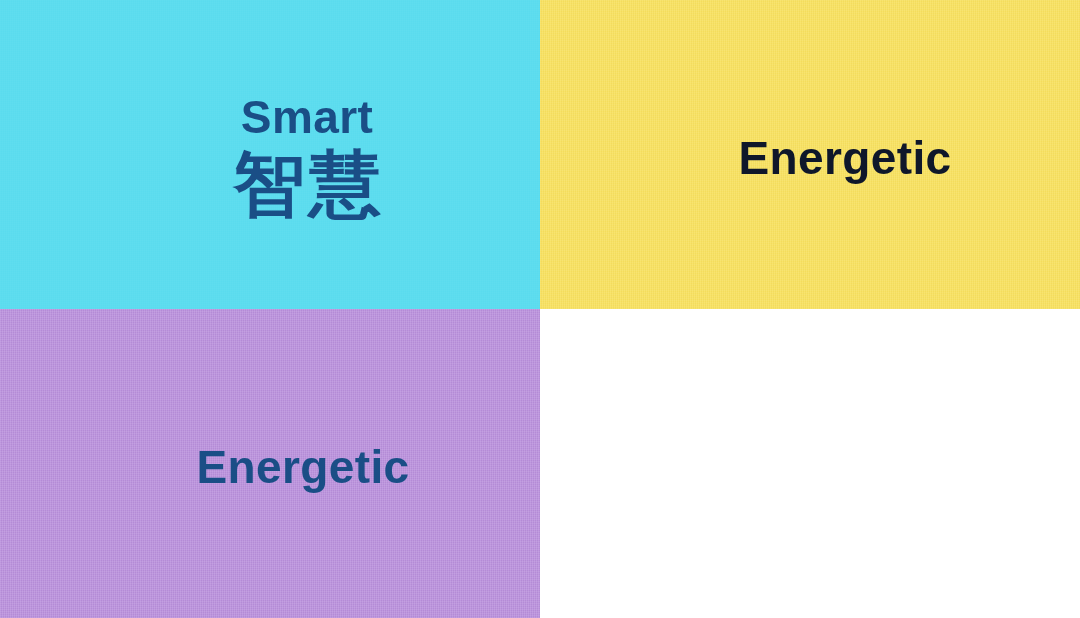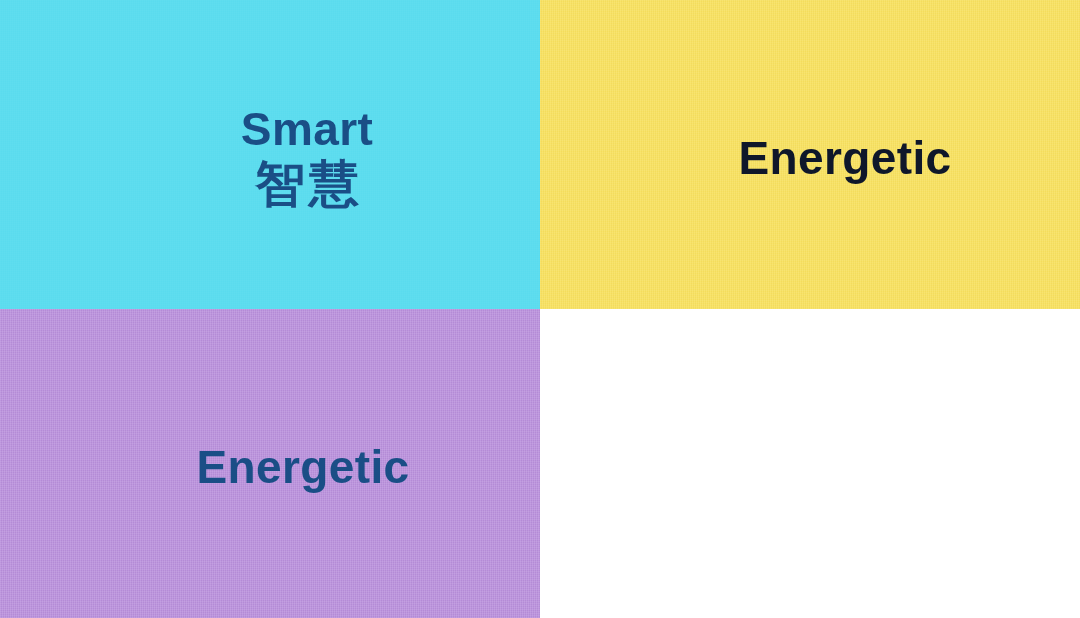--- a/index.html
+++ b/index.html
@@ -52,21 +52,21 @@
     display: block;
     font-size: 46px;
     font-weight: 700;
     letter-spacing: 0.4px;
     line-height: 1.06;
     white-space: nowrap;
     margin-top: 8px;
   }
   .label-zh {
     display: block;
-    font-size: 50px;
+    font-size: 72px;
     font-weight: 700;
     letter-spacing: 4px;
     text-indent: 4px;
     line-height: 1.12;
     margin-top: 2px;
     white-space: nowrap;
   }
   
   .q-bl .text-block { transform: translateX(33px); }
   .q-br .text-block { transform: translateX(37px); }

